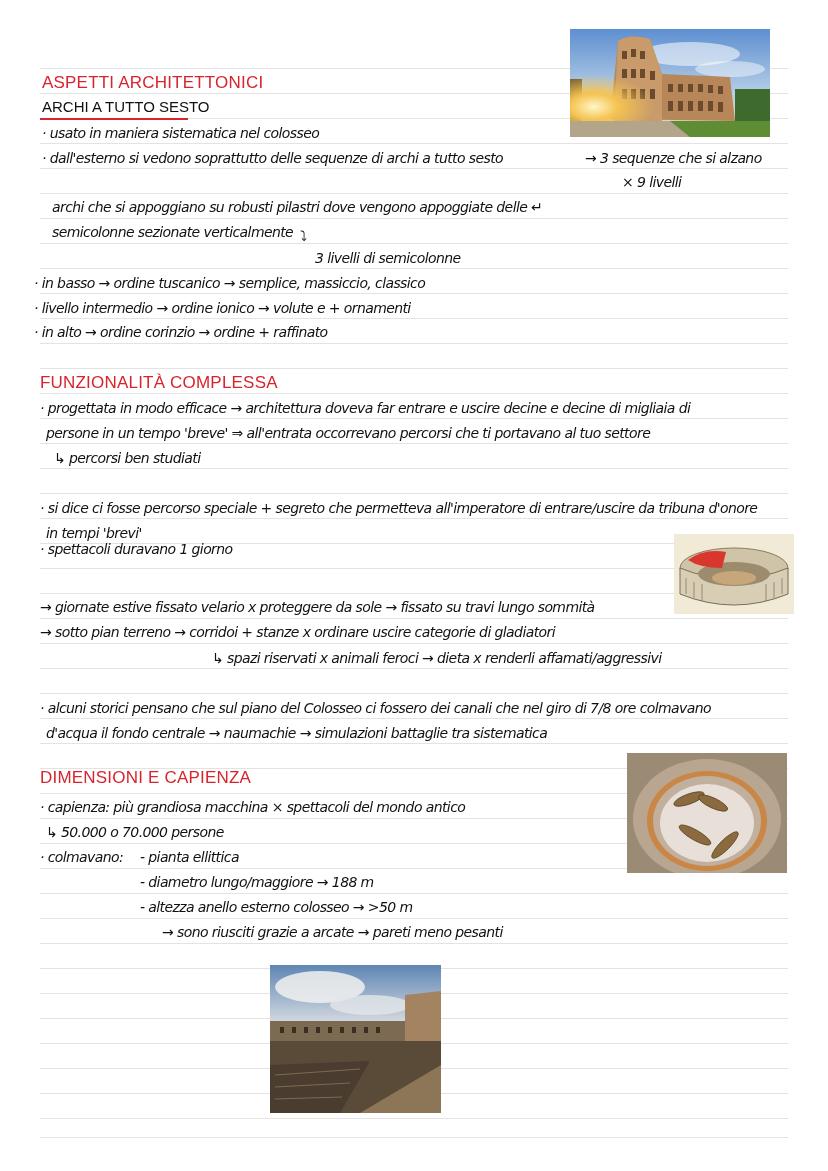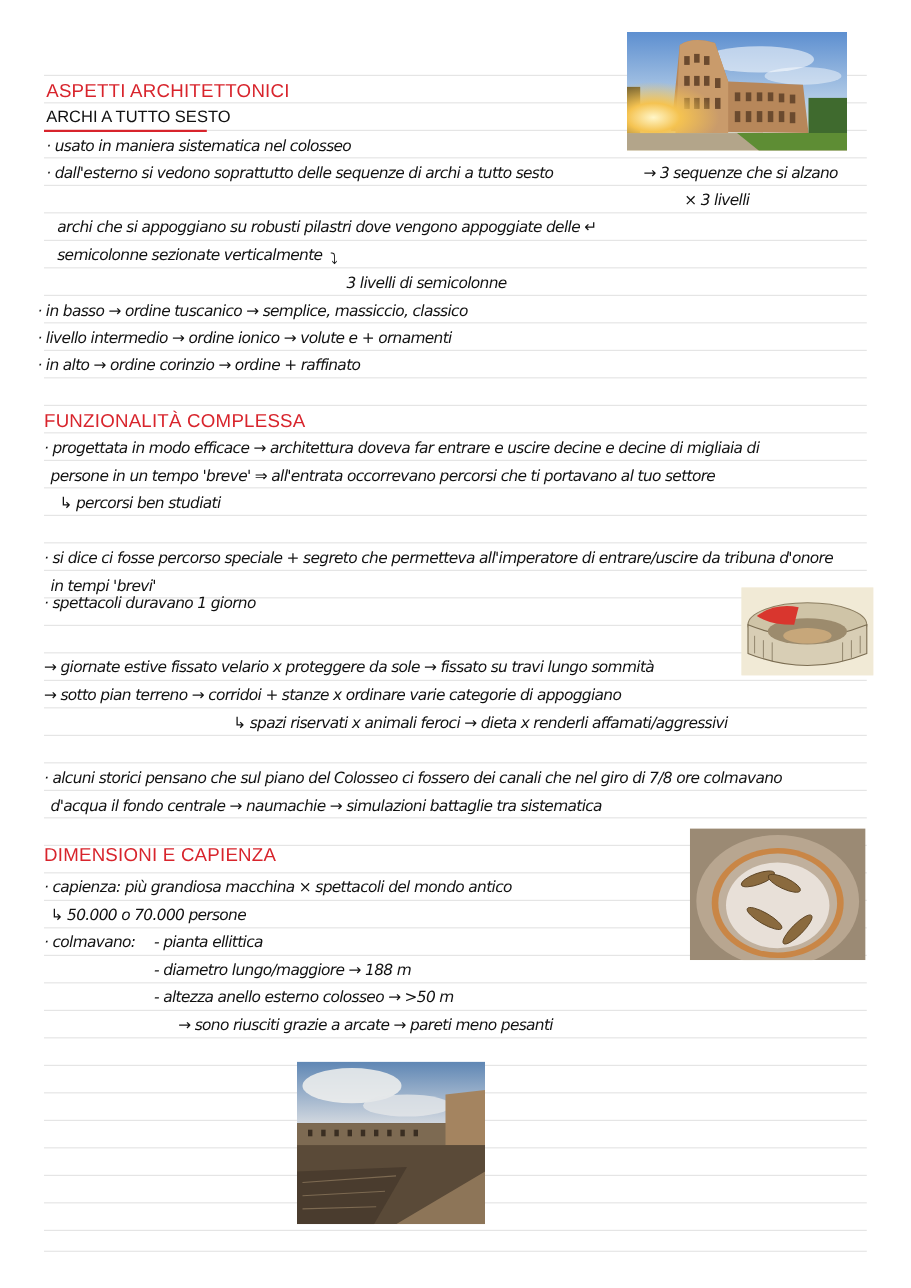--- a/index.html
+++ b/index.html
@@ -81,40 +81,40 @@
     <div class="rule" style="top:1137px"></div>
   </div>
 
   <div>
     <div class="head" style="left:42px; top:72px;text-align:center;">Aspetti Architettonici</div>
     <div class="sub" style="left:42px; top:97px;">Archi a tutto sesto</div>
     <div class="sub-underline" style="left:40px; top:118px; width:148px;"></div>
     <div class="line" style="left:42px; top:123px;">· usato in maniera sistematica nel colosseo</div>
     <div class="line" style="left:42px; top:148px;">· dall'esterno si vedono soprattutto delle sequenze di archi a tutto sesto</div>
     <div class="line" style="left:585px; top:148px;">→ 3 sequenze che si alzano</div>
-    <div class="line" style="left:622px; top:172px;">× 3 livelli</div>
+    <div class="line" style="left:622px; top:172px;">× 9 livelli</div>
     <div class="line" style="left:52px; top:197px;">archi che si appoggiano su robusti pilastri dove vengono appoggiate delle ↵</div>
     <div class="line" style="left:52px; top:222px;">semicolonne sezionate verticalmente</div>
     <div class="line" style="left:300px; top:226px; font-style:normal;">⤵</div>
     <div class="line" style="left:315px; top:248px;">3 livelli di semicolonne</div>
     <div class="line" style="left:34px; top:273px;">· in basso → ordine tuscanico → semplice, massiccio, classico</div>
     <div class="line" style="left:34px; top:298px;">· livello intermedio → ordine ionico → volute e + ornamenti</div>
     <div class="line" style="left:34px; top:322px;">· in alto → ordine corinzio → ordine + raffinato</div>
   </div>
 
   <div>
     <div class="head" style="left:40px; top:372px;">Funzionalità complessa</div>
     <div class="line" style="left:40px; top:398px;">· progettata in modo efficace → architettura doveva far entrare e uscire decine e decine di migliaia di</div>
     <div class="line" style="left:46px; top:423px;">persone in un tempo 'breve' ⇒ all'entrata occorrevano percorsi che ti portavano al tuo settore</div>
     <div class="line" style="left:54px; top:448px;">↳ percorsi ben studiati</div>
     <div class="line" style="left:40px; top:498px;">· si dice ci fosse percorso speciale + segreto che permetteva all'imperatore di entrare/uscire da tribuna d'onore</div>
     <div class="line" style="left:46px; top:523px;">in tempi 'brevi'</div>
     <div class="line" style="left:40px; top:539px;">· spettacoli duravano 1 giorno</div>
     <div class="line" style="left:40px; top:597px;">→ giornate estive fissato velario x proteggere da sole → fissato su travi lungo sommità</div>
-    <div class="line" style="left:40px; top:622px;">→ sotto pian terreno → corridoi + stanze x ordinare varie categorie di appoggiano</div>
+    <div class="line" style="left:40px; top:622px;">→ sotto pian terreno → corridoi + stanze x ordinare uscire categorie di gladiatori</div>
     <div class="line" style="left:172px; top:648px;margin-left:40px;">↳ spazi riservati x animali feroci → dieta x renderli affamati/aggressivi</div>
     <div class="line" style="left:40px; top:698px;">· alcuni storici pensano che sul piano del Colosseo ci fossero dei canali che nel giro di 7/8 ore colmavano</div>
     <div class="line" style="left:46px; top:723px;">d'acqua il fondo centrale → naumachie → simulazioni battaglie tra sistematica</div>
   </div>
 
   <div>
     <div class="head" style="left:40px; top:767px;">Dimensioni e capienza</div>
     <div class="line" style="left:40px; top:797px;">· capienza: più grandiosa macchina × spettacoli del mondo antico</div>
     <div class="line" style="left:46px; top:822px;">↳ 50.000 o 70.000 persone</div>
     <div class="line" style="left:40px; top:847px;">· colmavano:</div>

